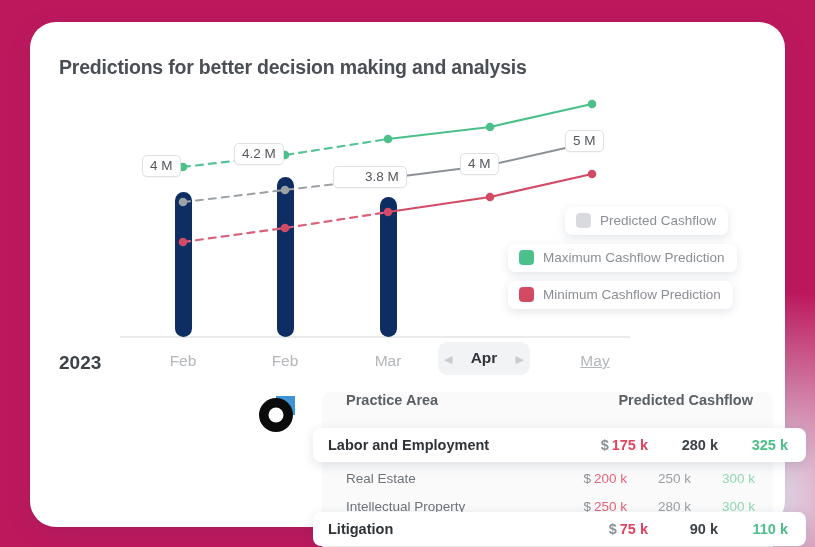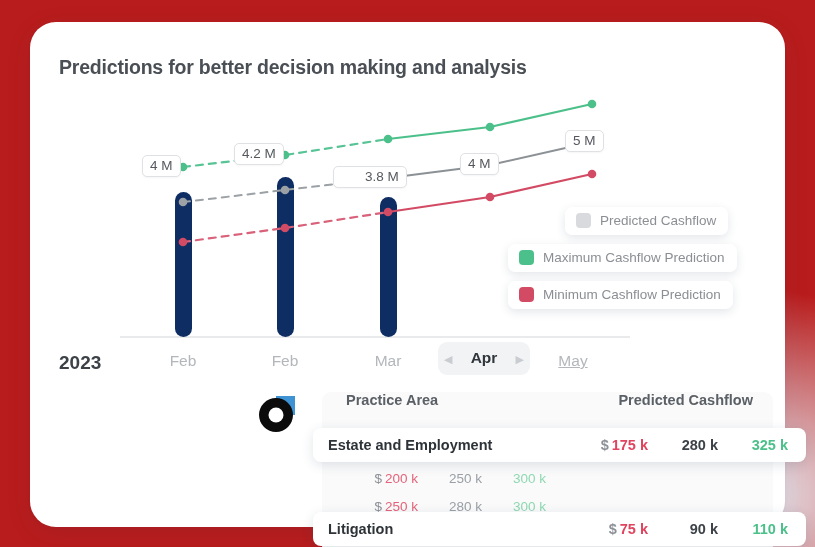--- a/index.html
+++ b/index.html
@@ -2,21 +2,21 @@
 <html><head>
 <meta charset="utf-8">
 <style>
   html,body{margin:0;padding:0;}
   body{
     width:815px;height:547px;overflow:hidden;
     background:#ffffff;
     font-family:"Liberation Sans","DejaVu Sans",sans-serif;
     -webkit-font-smoothing:antialiased;
   }
-  #root{position:relative;width:815px;height:547px;background:#b91c1c;}
+  #root{position:relative;width:815px;height:547px;background:#be185d;}
 
   
   .bg-glow{
     position:absolute;right:0;bottom:0;width:300px;height:260px;
     background:radial-gradient(ellipse at 80% 80%, #e9f0f7 0%, rgba(244,248,251,0) 70%);
     pointer-events:none;
   }
 
   .card{
     position:absolute;left:30px;top:22px;width:755px;height:505px;
@@ -97,21 +97,21 @@
   .th-area{flex:1;}
   .th-cash{padding-right:2px;}
 
   .row{
     display:flex;align-items:center;
     height:28px;padding:0 18px 0 24px;
     font-size:13.5px;
   }
   .row .name{flex:1;color:#6e7379;white-space:nowrap;}
   .cell{width:64px;text-align:right;white-space:nowrap;}
-  .cell.min{color:#e4637a;margin-left:8px;}
+  .cell.min{color:#e4637a;}
   .cell.min .cur{color:#8b9096;margin-right:3px;}
   .cell.mid{color:#9aa0a6;}
   .cell.max{color:#8fd8b2;}
 
   
   .row-hl{
     position:absolute;left:0;width:460px;
     display:flex;align-items:center;
     height:34px;padding:0 18px 0 15px;
     background:#fff;border-radius:8px;
@@ -207,21 +207,21 @@
         <span>Feb</span>
       </div>
       <div class="axis-tick" style="left:318px;">
         <span>Mar</span>
       </div>
       <div class="axis-tick selected" style="left:408px;width:92px;">
         <span class="arrow l">◀</span>
         <span>Apr</span>
         <span class="arrow r">▶</span>
       </div>
-      <div class="axis-tick" style="left:503px;text-decoration:underline;">
+      <div class="axis-tick" style="left:525px;text-decoration:underline;">
         <span>May</span>
       </div>
     </div>
 
     <div class="logo">
       <svg width="42" height="42" viewBox="0 0 42 42" xmlns="http://www.w3.org/2000/svg">
         <rect x="21" y="2" width="19" height="19" fill="#3d93d3"></rect>
         <circle cx="21" cy="21" r="17" fill="#0b0b0b"></circle>
         <circle cx="21" cy="21" r="7.5" fill="#ffffff"></circle>
       </svg>
@@ -231,36 +231,38 @@
 
       <div class="tbl-body">
         <div class="thead">
           <span class="th th-area">Practice Area</span>
           <span class="th th-cash">Predicted Cashflow</span>
         </div>
 
         <div style="height:36px;"></div>
 
         <div class="row">
+          <span class="name">Real Estate</span>
           <span class="cell min"><span class="cur">$</span><span>200 k</span></span>
           <span class="cell mid">250 k</span>
           <span class="cell max">300 k</span>
         </div>
 
         <div class="row">
+          <span class="name">Intellectual Property</span>
           <span class="cell min"><span class="cur">$</span><span>250 k</span></span>
           <span class="cell mid">280 k</span>
           <span class="cell max">300 k</span>
         </div>
 
         <div style="height:34px;"></div>
       </div>
 
       <div class="row-hl" style="top:36px;">
-        <span class="name">Estate and Employment</span>
+        <span class="name">Labor and Employment</span>
         <span class="cell min"><span class="cur">$</span><span>175 k</span></span>
         <span class="cell mid">280 k</span>
         <span class="cell max">325 k</span>
       </div>
 
       <div class="row-hl" style="top:120px;">
         <span class="name">Litigation</span>
         <span class="cell min"><span class="cur">$</span><span>75 k</span></span>
         <span class="cell mid">90 k</span>
         <span class="cell max">110 k</span>

